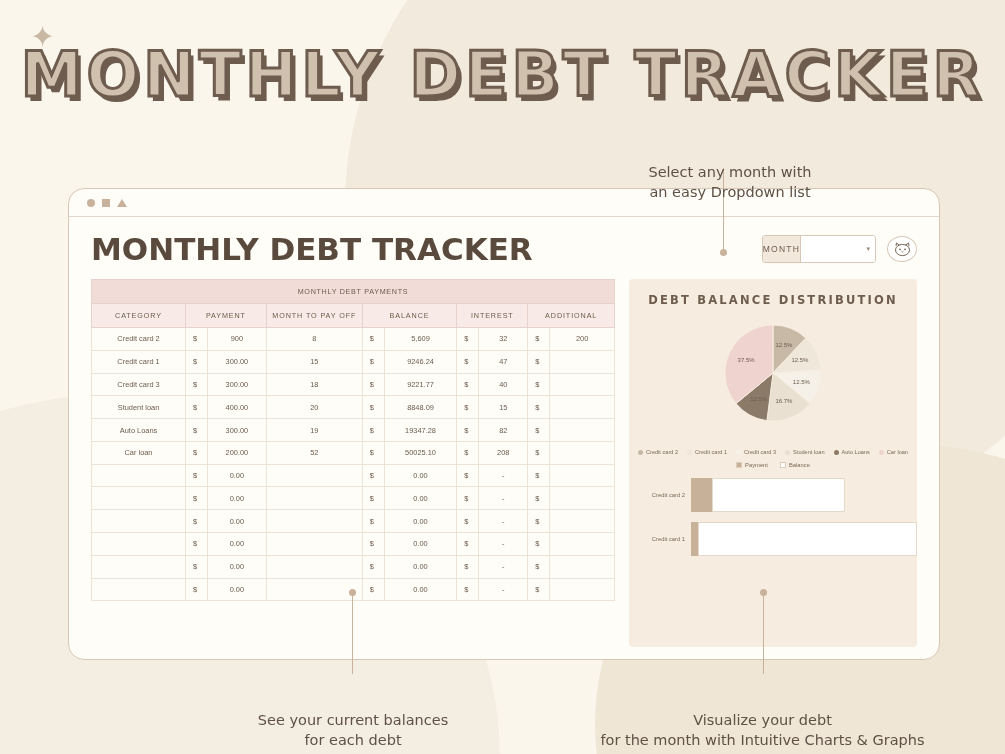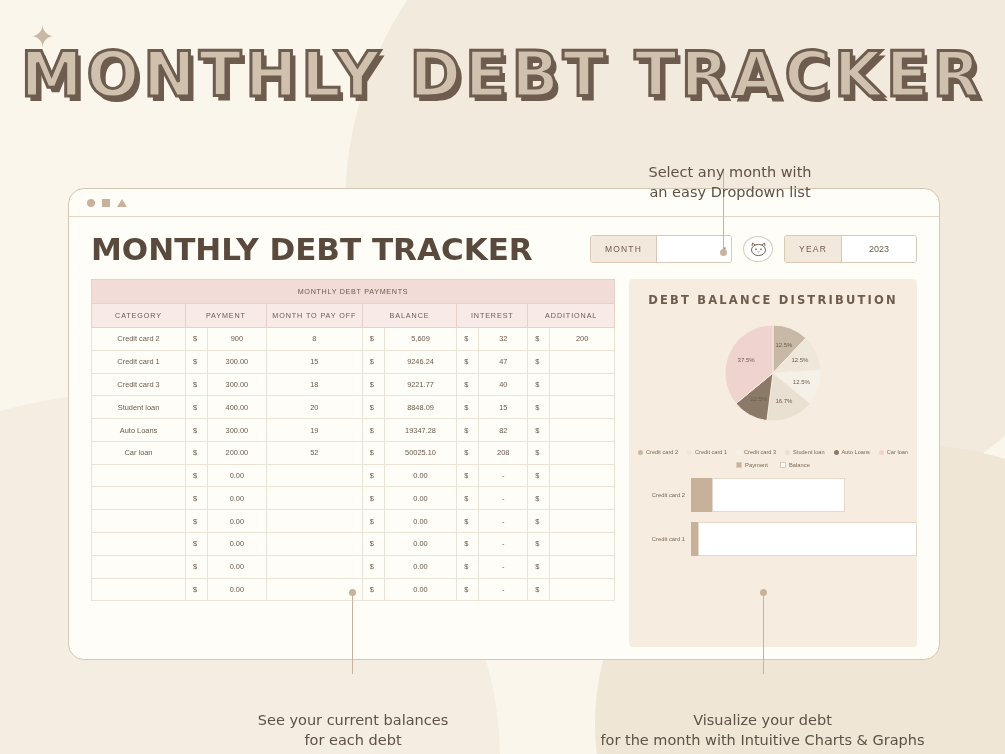--- a/index.html
+++ b/index.html
@@ -139,21 +139,21 @@
     overflow: hidden;
     height: 28px;
     background: #fff;
   }
   .sel-label {
     background: #F3E8DC;
     color: #6E5C4E;
     font-size: 8.5px;
     letter-spacing: 1.2px;
     display: flex; align-items: center;
-    padding: 0 14px;
+    padding: 0 0;
     border-right: 1.3px solid #D9C8B6;
   }
   .sel-value {
     width: 74px;
     display: flex; align-items: center; justify-content: center;
     font-size: 9px;
     color: #6E5C4E;
     position: relative;
     background: #fff;
   }
@@ -295,24 +295,20 @@
           </div>
         </div>
         <div class="cat-badge">
           <svg width="19" height="15" viewBox="0 0 19 15">
             <path d="M3 4 L3.5 1 L6.5 3.2 M16 4 L15.5 1 L12.5 3.2" fill="none" stroke="#7A6655" stroke-width="1"></path>
             <ellipse cx="9.5" cy="8" rx="7" ry="5.6" fill="none" stroke="#7A6655" stroke-width="1"></ellipse>
             <circle cx="7" cy="7.3" r=".9" fill="#7A6655"></circle>
             <circle cx="12" cy="7.3" r=".9" fill="#7A6655"></circle>
             <path d="M8.6 9.6 q.9 .9 1.8 0" fill="none" stroke="#7A6655" stroke-width=".8"></path>
           </svg>
-        </div>
-        <div class="selector">
-          <div class="sel-label">YEAR</div>
-          <div class="sel-value">2023</div>
         </div>
       </div>
     </div>
 
     <div class="cols">
       <div class="left-col">
         <table class="tbl">
           <thead>
             <tr class="banner">
               <td colspan="10">MONTHLY DEBT PAYMENTS</td>

